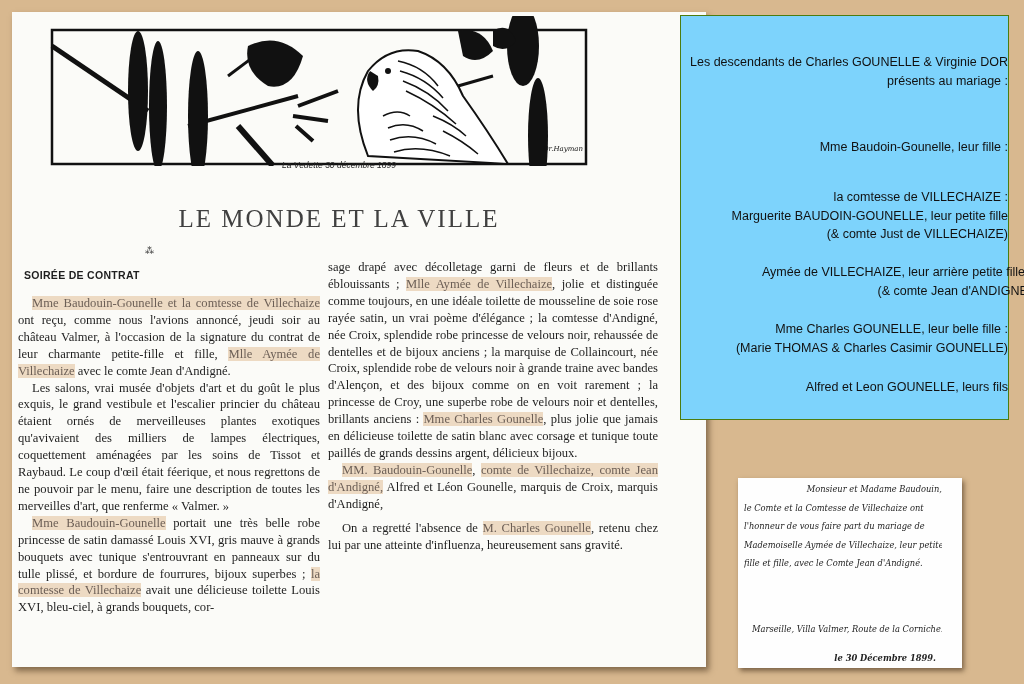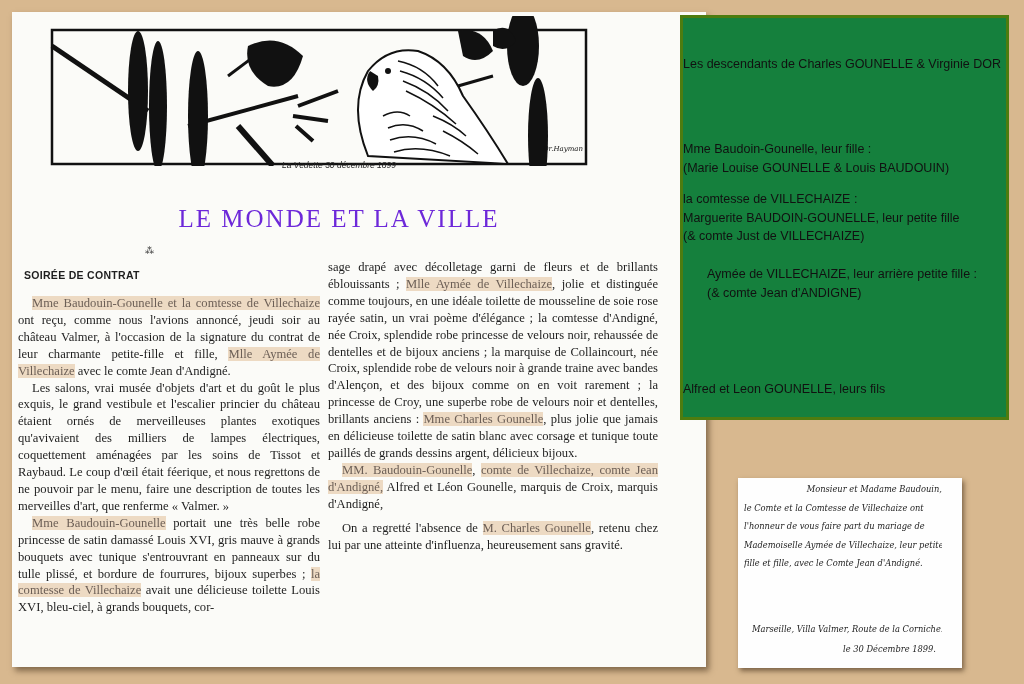--- a/index.html
+++ b/index.html
@@ -20,21 +20,21 @@
   }
   .banner svg { width:100%; height:100%; }
   .caption {
     position:absolute; left:0; width:654px; top:148px; text-align:center;
     font-family:"Liberation Sans", sans-serif; font-style:italic;
     font-size:8.5px; color:#222;
   }
   .headline {
     position:absolute; left:0; width:654px; top:193px; text-align:center;
     font-family:"Liberation Serif", serif; font-size:25px; letter-spacing:2px;
-    color:#6d28d9;
+    color:#404040;
   }
   .asterism {
     position:absolute; left:133px; top:236px; font-size:9px; color:#333;
     line-height:6px;
   }
   .col {
     position:absolute; top:255px;
     font-family:"Liberation Serif", serif; font-size:12.6px; line-height:16.9px;
     color:#1e1e1e; text-align:justify;
   }
@@ -45,40 +45,40 @@
     letter-spacing:0.3px; margin:0 0 12px 6px; line-height:16px;
   }
   .col p { margin:0; text-indent:14px; }
   .col p.noindent { text-indent:0; }
   .col p.gap { margin-top:7px; }
   .hl { background:#eddac3; color:#6c5f56; }
 
   
   .infobox {
     position:absolute; left:680px; top:15px; width:329px; height:405px;
-    background:#15803d; border:3px solid #4d7c0f;
+    background:#7dd3fc; border:1px solid #4d7c0f;
     font-family:"Liberation Sans", sans-serif; font-size:12.5px; color:#111;
-    text-align:left; line-height:18.6px;
+    text-align:right; line-height:18.6px;
     box-sizing:border-box;
   }
   .infobox .block { position:absolute; left:0; width:100%; }
 
   
   .card {
     position:absolute; left:738px; top:478px; width:208px; height:190px;
     background:#fefefe;
     box-shadow:2px 3px 5px rgba(60,40,20,0.6);
     font-family:"DejaVu Serif", serif; font-style:italic; color:#222;
     font-size:8.3px; line-height:18.5px;padding-left:16px;
   }
   .card .lines { position:absolute; left:6px; top:2px; width:198px; }
   .card .l { white-space:nowrap; overflow:hidden; }
   .card .r { text-align:right; }
   .card .place { position:absolute; left:14px; top:142px; width:190px; }
-  .card .date { position:absolute; right:26px; top:162px; }
+  .card .date { position:absolute; right:26px; top:171px;font-weight:bold; }
 </style>
 </head>
 <body>
 
 <div class="clipping">
   <div class="banner">
     <svg viewBox="0 0 566 150" preserveAspectRatio="none">
       <rect x="14" y="14" width="534" height="134" fill="none" stroke="#111" stroke-width="2.5"></rect>
 
       <path d="M14 30 L110 95" stroke="#111" stroke-width="5" fill="none"></path>
@@ -141,33 +141,37 @@
     </p>
     <p class="gap">
       <span>On a regretté l'absence de </span><span class="hl">M. Charles Gounelle</span><span>, retenu chez lui par une atteinte d'influenza, heureusement sans gravité.</span>
     </p>
   </div>
 </div>
 
 <div class="infobox">
   <div class="block" style="top:37px;">
     <div>Les descendants de Charles GOUNELLE &amp; Virginie DOR</div>
+    <div>présents au mariage :</div>
   </div>
   <div class="block" style="top:122px;">
     <div>Mme Baudoin-Gounelle, leur fille :</div>
-    <div>(Marie Louise GOUNELLE &amp; Louis BAUDOUIN)</div>
   </div>
   <div class="block" style="top:172px;">
     <div>la comtesse de VILLECHAIZE :</div>
     <div>Marguerite BAUDOIN-GOUNELLE, leur petite fille</div>
     <div>(&amp; comte Just de VILLECHAIZE)</div>
   </div>
   <div class="block" style="top:247px;margin-left:24px;">
     <div>Aymée de VILLECHAIZE, leur arrière petite fille :</div>
     <div>(&amp; comte Jean d'ANDIGNE)</div>
+  </div>
+  <div class="block" style="top:304px;">
+    <div>Mme Charles GOUNELLE, leur belle fille :</div>
+    <div>(Marie THOMAS &amp; Charles Casimir GOUNELLE)</div>
   </div>
   <div class="block" style="top:362px;">
     <div>Alfred et Leon GOUNELLE, leurs fils</div>
   </div>
 </div>
 
 <div class="card">
   <div class="lines">
     <div class="l r">Monsieur et Madame Baudouin,</div>
     <div class="l">le Comte et la Comtesse de Villechaize ont</div>

